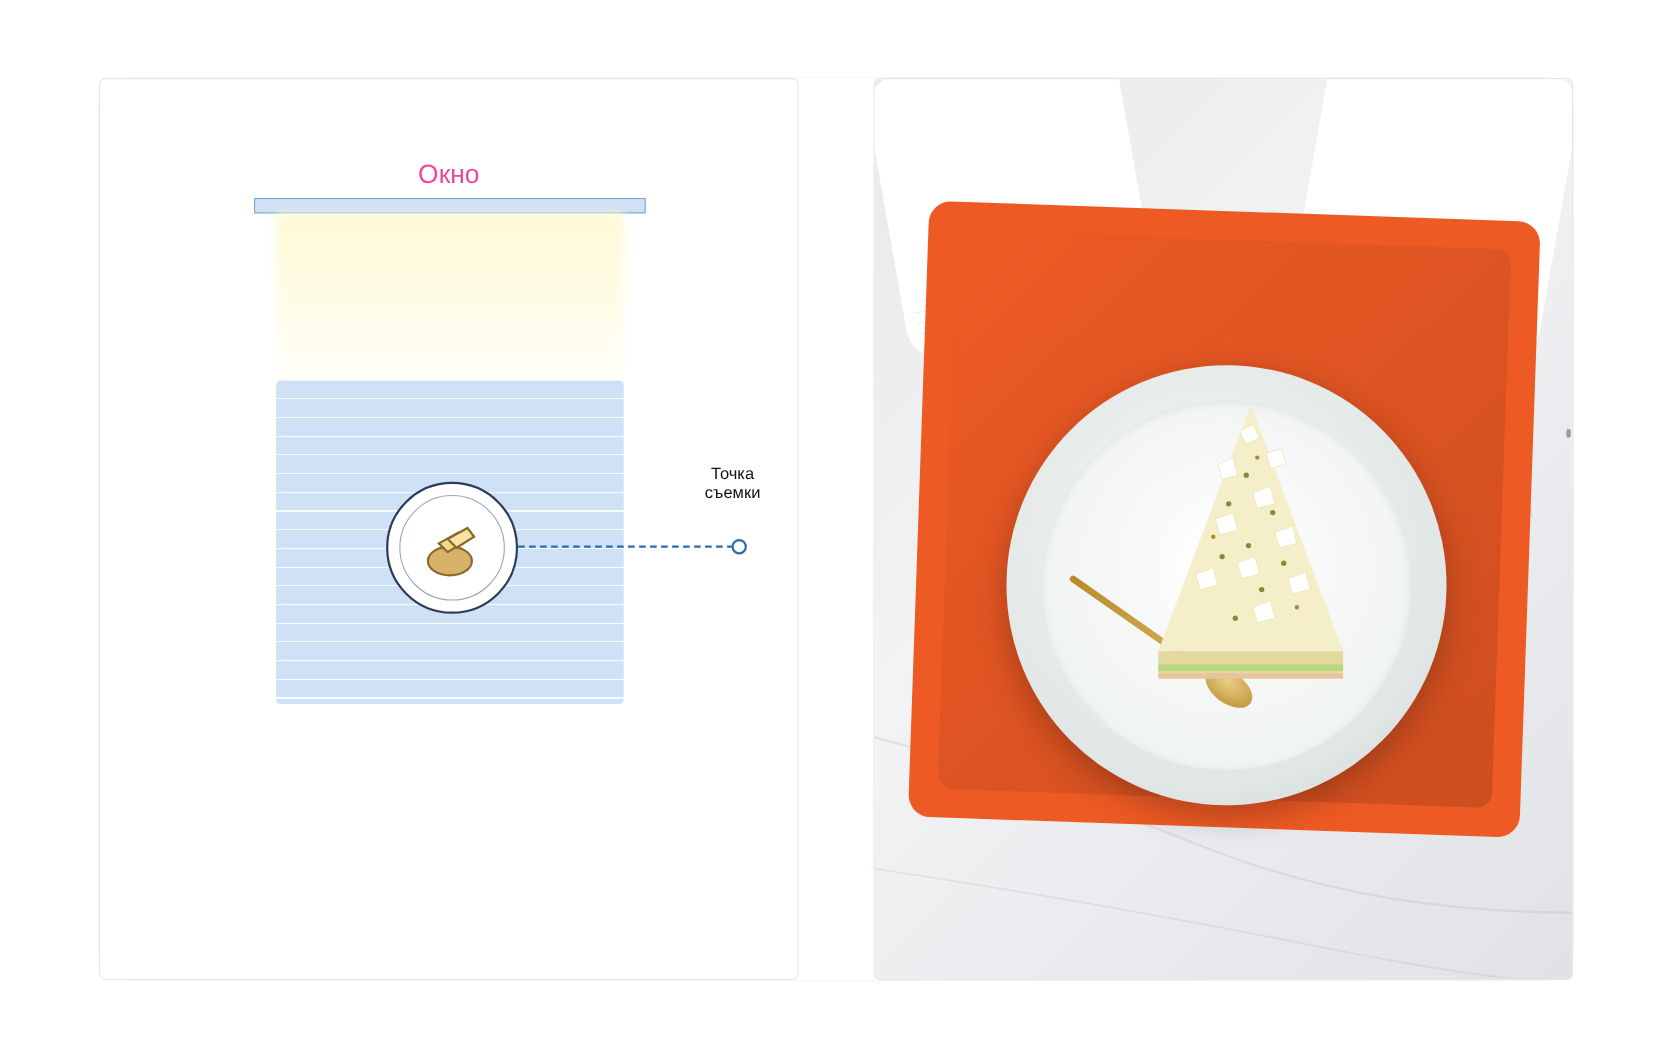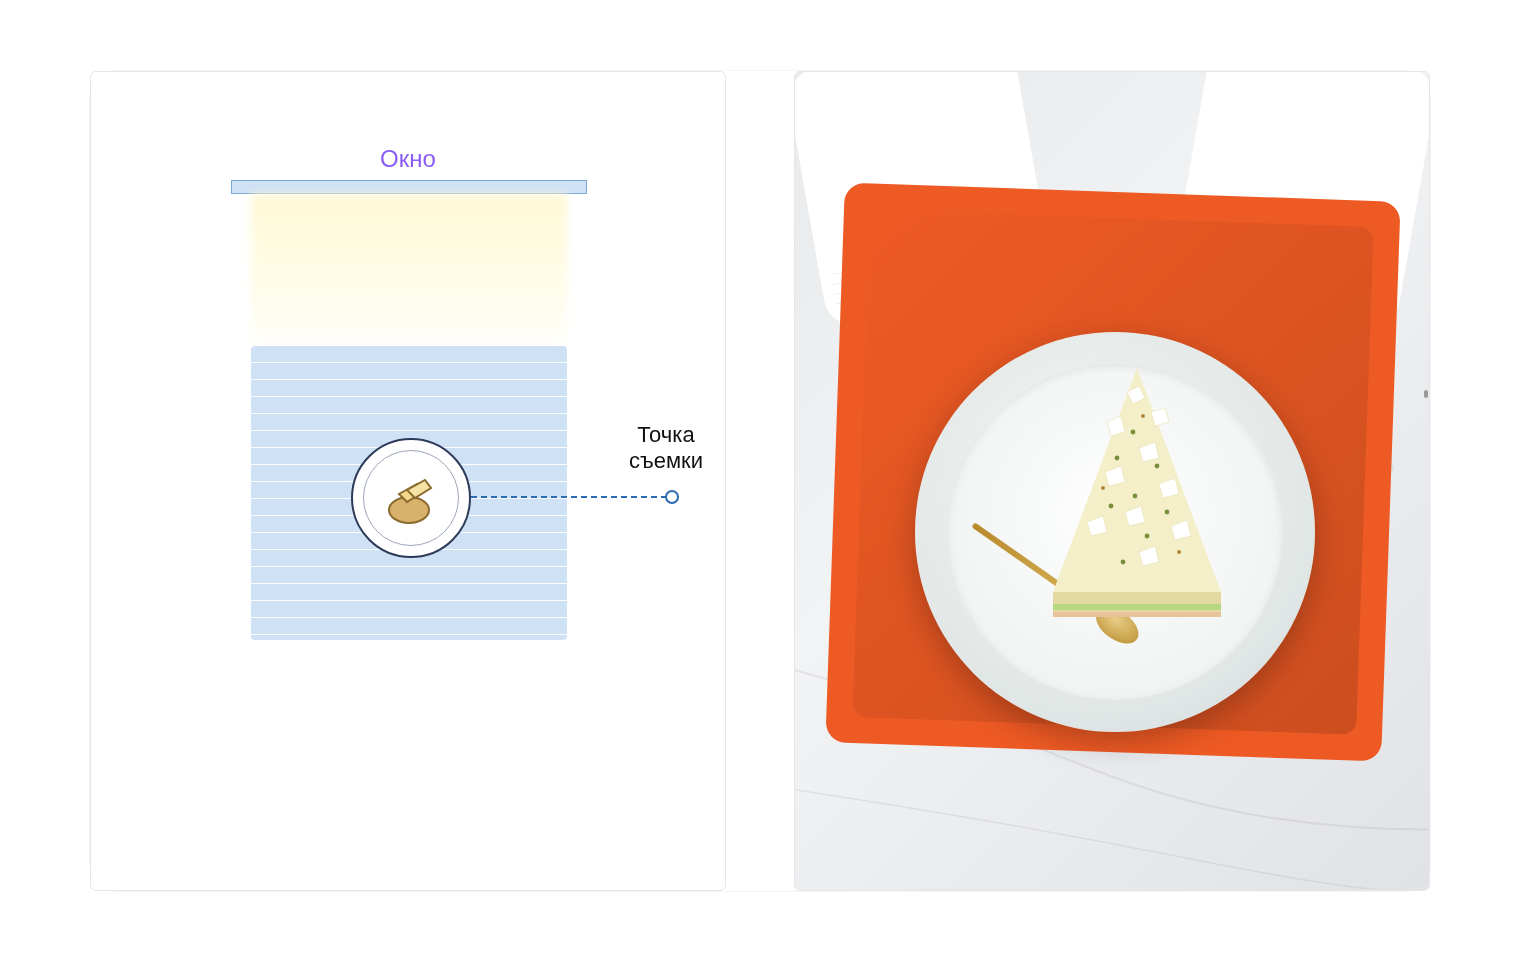--- a/index.html
+++ b/index.html
@@ -45,21 +45,21 @@
     position: absolute;
     inset: 0;
   }
   .window-label {
     position: absolute;
     top: 73px;
     left: 0;
     width: 100%;
     text-align: center;
     font-size: 24px;
-    color: #8b5cf6;
+    color: #ec4899;
   }
   .window-bar {
     position: absolute;
     top: 108px;
     left: 140px;
     width: 356px;
     height: 14px;
     background: #cfe1f5;
     border: 1px solid #7ba9d6;
   }
@@ -133,21 +133,21 @@
     background: #fff;
     border: 2px solid #2b6cb0;
     border-radius: 50%;
   }
   .camera-label {
     position: absolute;
     top: 350px;
     left: 515px;
     width: 120px;
     text-align: center;
-    font-size: 22px;
+    font-size: 15px;
     color: #111;
     line-height: 1.2;
   }
 
   
   .photo {
     position: absolute;
     inset: 0;
     background: linear-gradient(135deg, #e8e9eb 0%, #f2f3f5 40%, #e1e2e5 100%);
   }

